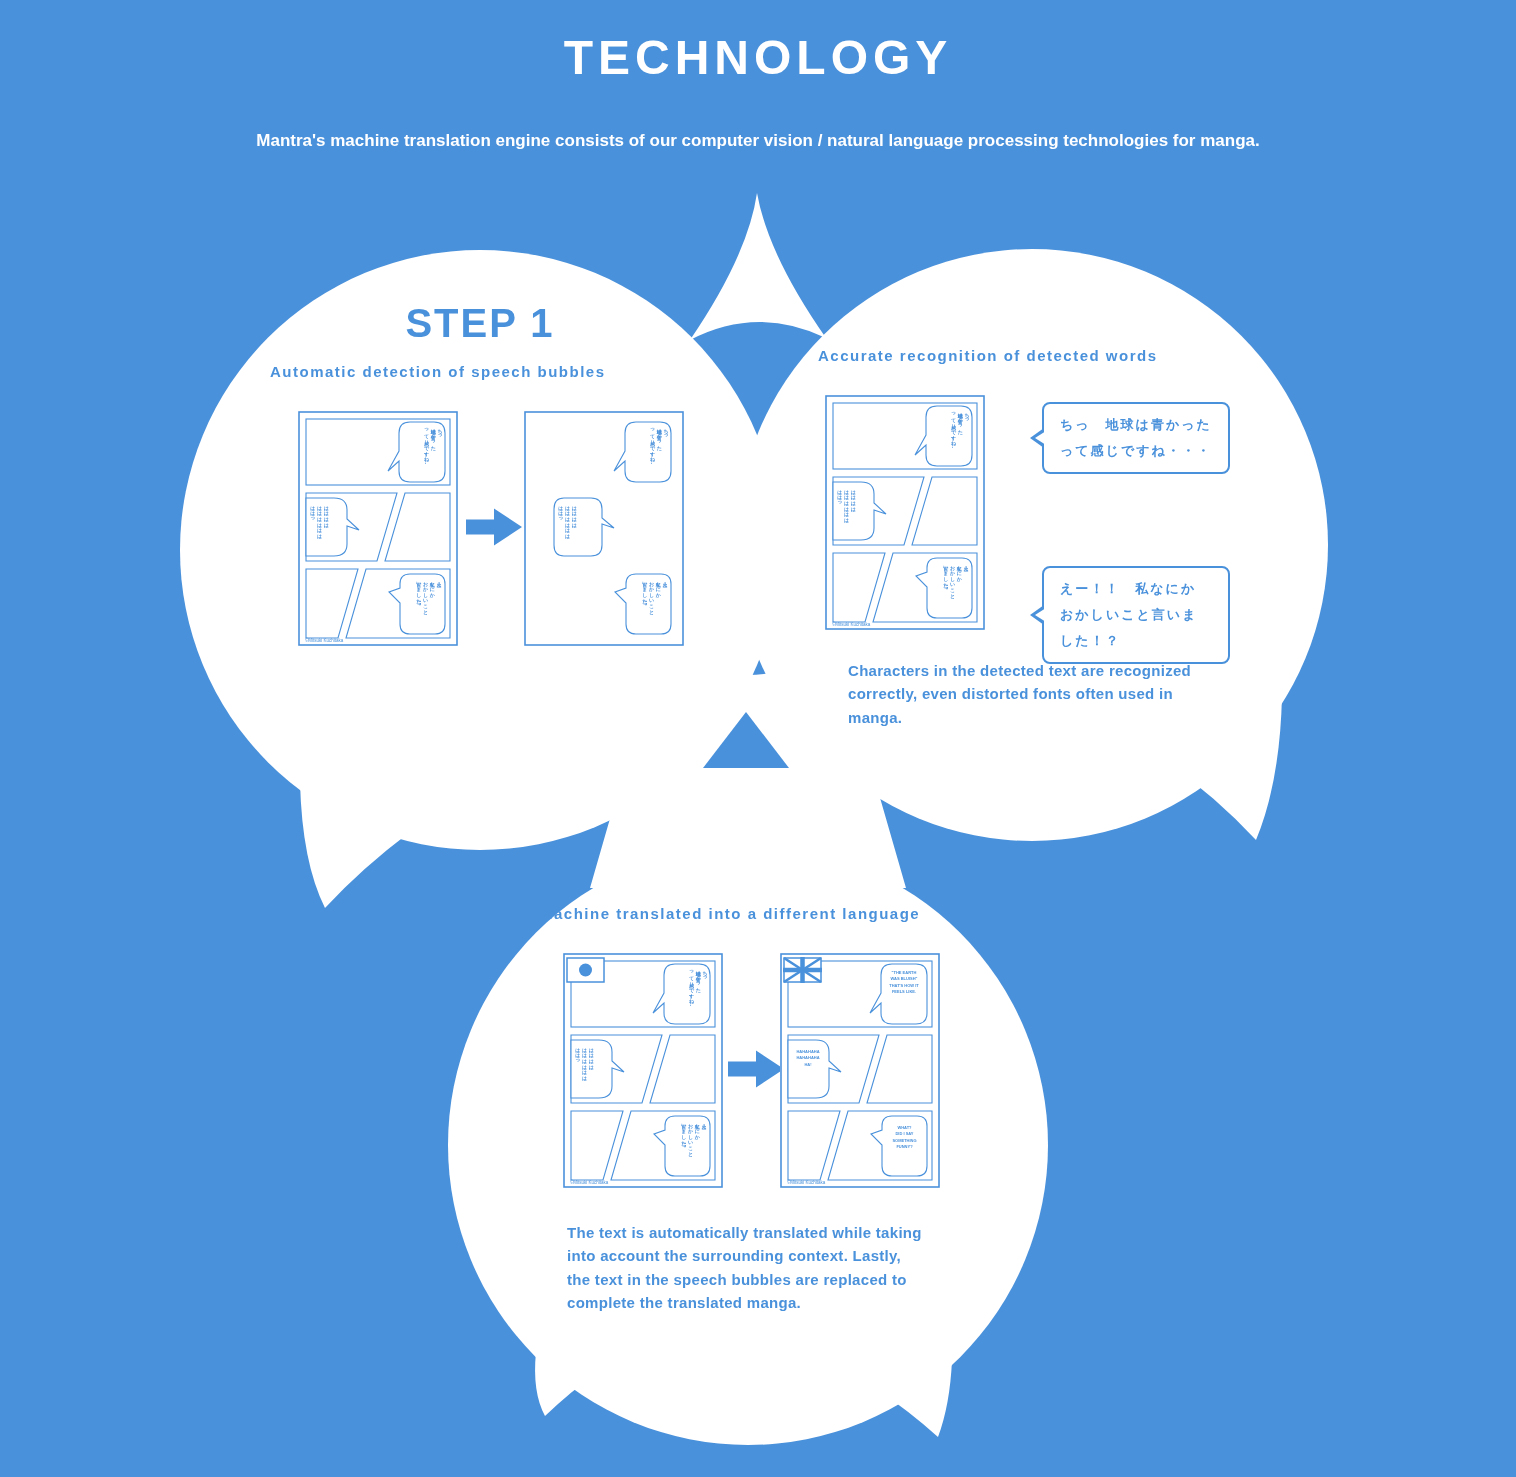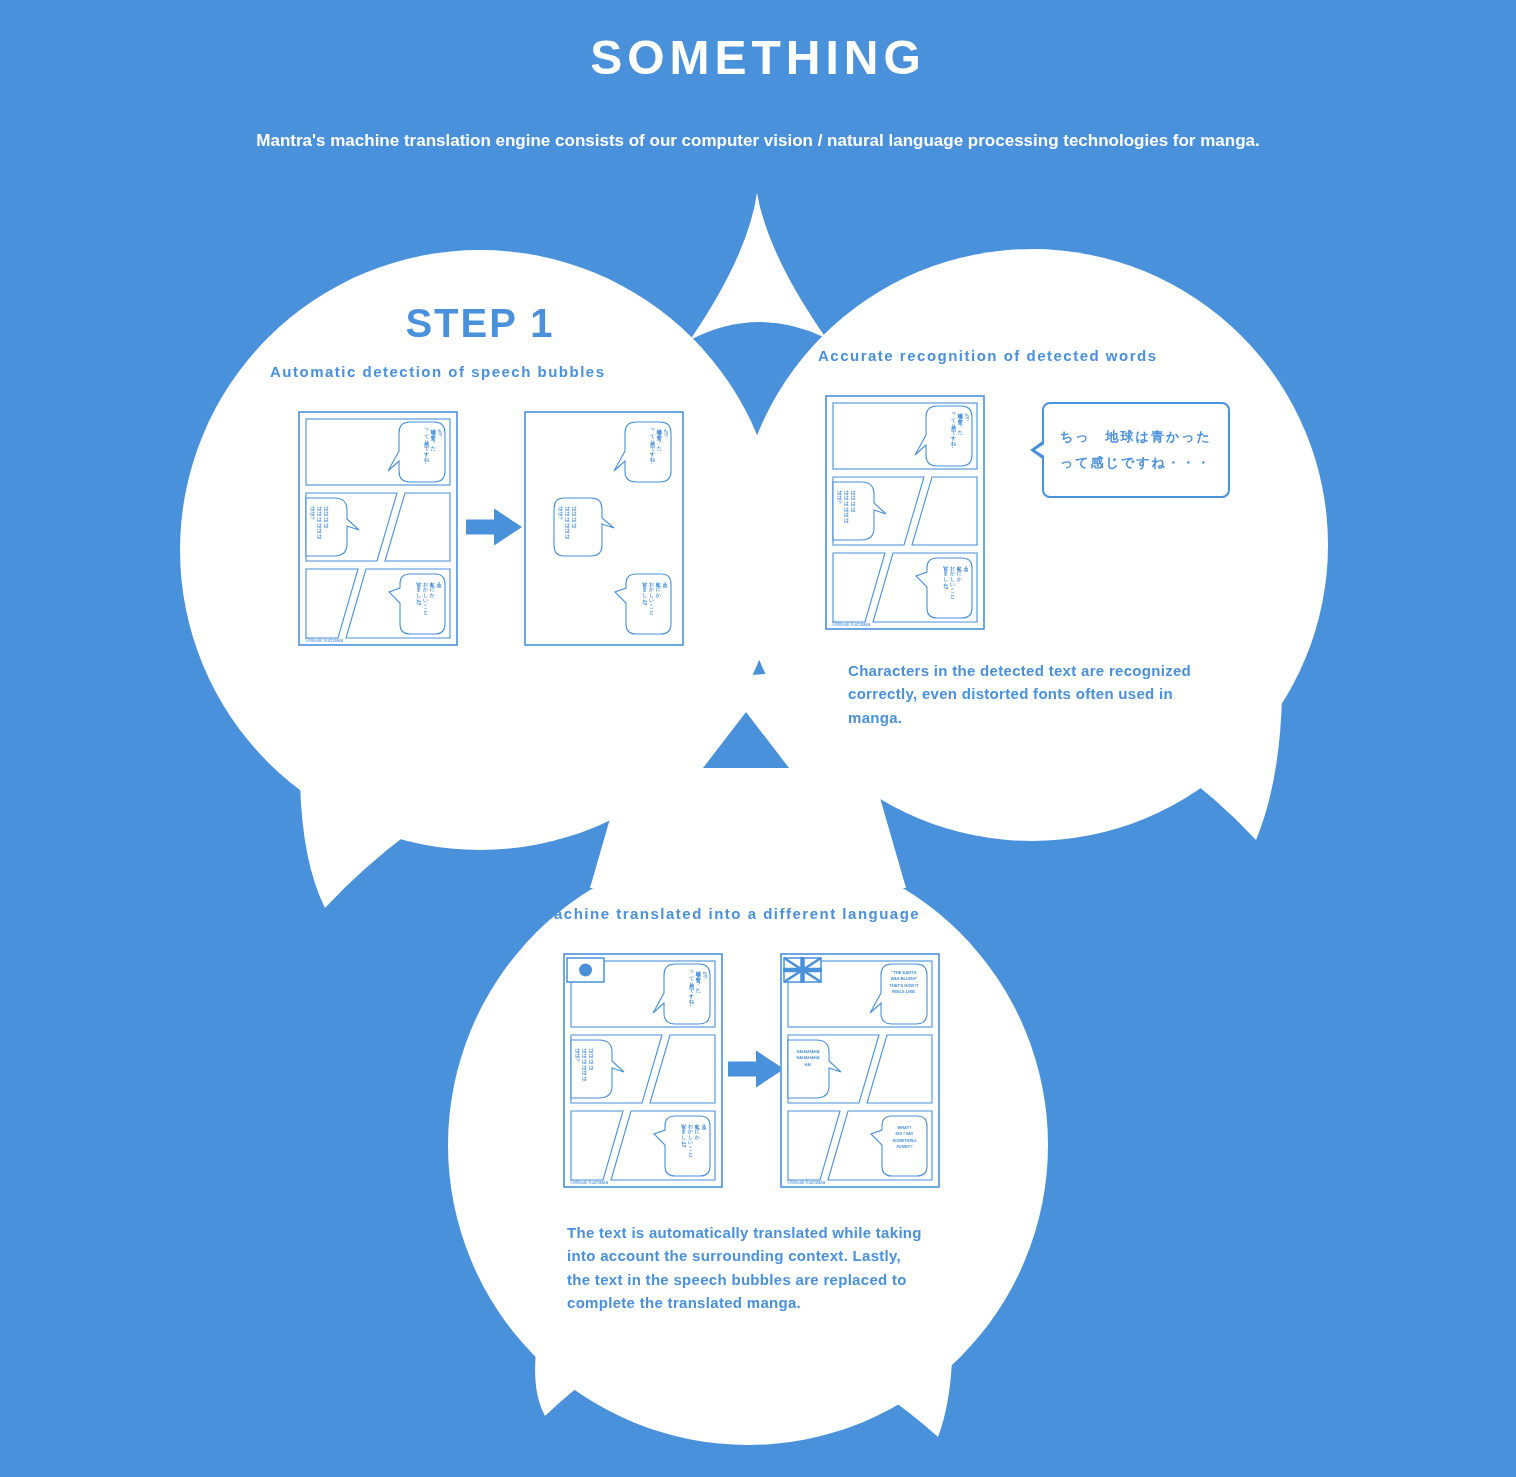--- a/index.html
+++ b/index.html
@@ -12,21 +12,21 @@
   .step-label{position:absolute;top:0;left:0;width:100%;text-align:center;font-size:40px;font-weight:bold;color:#4a91db;letter-spacing:2px;margin:0;}
   .step-sub{position:absolute;top:62px;left:0;width:100%;text-align:left;font-size:15px;font-weight:bold;color:#4a91db;letter-spacing:1.5px;margin:0;}
   .caption{position:absolute;margin:0;font-size:15px;font-weight:bold;color:#4a91db;line-height:1.55;letter-spacing:0.3px;text-align:left;}
   .manga-page{position:absolute;width:160px;height:235px;background:#ffffff;}
   .mp-svg{position:absolute;inset:0;width:160px;height:235px;}
   .vtx{position:absolute;writing-mode:vertical-rl;white-space:pre-line;font-size:5px;line-height:1.35;font-weight:bold;color:#4a91db;letter-spacing:0;}
   .htx{position:absolute;white-space:pre-line;font-size:4px;line-height:1.6;font-weight:bold;color:#4a91db;text-align:center;}
   .credit{position:absolute;left:7px;bottom:3px;font-size:4.5px;color:#4a91db;}
   .arrow{position:absolute;width:56px;height:42px;background:#4a91db;clip-path:polygon(0 32%,50% 32%,50% 6%,100% 50%,50% 94%,50% 68%,0 68%);}
   .flag{position:absolute;left:3px;top:4px;width:39px;height:26px;z-index:3;}
-  .callout{position:absolute;left:224px;width:188px;background:#ffffff;border:2px solid #4a91db;border-radius:8px;display:flex;align-items:center;box-sizing:border-box;padding:20px 16px;}
+  .callout{position:absolute;left:224px;width:188px;background:#ffffff;border:2px solid #4a91db;border-radius:8px;display:flex;align-items:center;box-sizing:border-box;padding:8px 16px;}
   .callout::before{content:"";position:absolute;left:-14px;top:50%;margin-top:-10px;border-top:10px solid transparent;border-bottom:10px solid transparent;border-right:14px solid #4a91db;}
   .callout::after{content:"";position:absolute;left:-9px;top:50%;margin-top:-7px;border-top:7px solid transparent;border-bottom:7px solid transparent;border-right:11px solid #ffffff;}
   .callout-text{white-space:pre-line;font-size:13px;font-weight:bold;color:#4a91db;letter-spacing:2px;line-height:2;margin:0;}
 </style>
 </head>
 <body>
 
 <div class="canvas">
 
   <svg class="blob-layer" viewBox="0 0 1516 1477">
@@ -35,21 +35,21 @@
     <circle cx="748" cy="1145" r="300" fill="#ffffff"></circle>
     <path d="M 690 340 Q 748 255 757 193 Q 768 255 826 338 Q 757 305 690 340 Z" fill="#ffffff"></path>
     <path d="M 300 782 Q 302 862 325 908 Q 362 868 410 832 Q 352 812 300 782 Z" fill="#ffffff"></path>
     <path d="M 1282 696 Q 1280 782 1256 840 Q 1215 796 1170 765 Q 1232 736 1282 696 Z" fill="#ffffff"></path>
     <path d="M 660 645 Q 748 705 836 645 L 906 888 L 590 888 Z" fill="#ffffff"></path>
     <path d="M 536 1352 Q 532 1392 545 1416 Q 570 1392 598 1372 Q 566 1363 536 1352 Z" fill="#ffffff"></path>
     <path d="M 952 1360 Q 950 1405 938 1437 Q 908 1410 880 1392 Q 918 1378 952 1360 Z" fill="#ffffff"></path>
     <path d="M 746 712 L 789 768 L 703 768 Z" fill="#4a91db"></path>
   </svg>
 
-  <h1 class="page-title">SOMETHING</h1>
+  <h1 class="page-title">TECHNOLOGY</h1>
   <p class="page-subtitle">Mantra's machine translation engine consists of our computer vision / natural language processing technologies for manga.</p>
 
   <section class="step" style="left:270px;top:285px;width:420px;height:430px;margin-top:16px;">
     <h2 class="step-label">STEP 1</h2>
     <h3 class="step-sub">Automatic detection of speech bubbles</h3>
 
     <div class="manga-page" style="left:28px;top:110px;">
       <svg class="mp-svg" viewBox="0 0 160 235">
         <rect x="1" y="1" width="158" height="233" fill="#ffffff" stroke="#4a91db" stroke-width="1.6"></rect>
         <rect x="8" y="8" width="144" height="66" fill="none" stroke="#4a91db" stroke-width="1.1"></rect>
@@ -121,20 +121,24 @@
       <div class="vtx" style="top:167px;right:16px;height:53px;">えー!!
 私なにか
 おかしいこと
 言いました!?</div>
       <div class="credit">©Mitsuki Kuchitaka</div>
     </div>
 
     <div class="callout" style="top:117px;min-height:63px;">
       <p class="callout-text">ちっ　地球は青かった
 って感じですね・・・</p>
+    </div>
+    <div class="callout" style="top:281px;min-height:65px;">
+      <p class="callout-text">えー！！　私なにか
+おかしいこと言いました！？</p>
     </div>
 
     <p class="caption" style="left:30px;top:374px;width:372px;">Characters in the detected text are recognized correctly, even distorted fonts often used in manga.</p>
   </section>
 
   <section class="step" style="left:540px;top:843px;width:420px;height:480px;">
     <h3 class="step-sub">Machine translated into a different language</h3>
 
     <div class="manga-page" style="left:23px;top:110px;">
       <svg class="flag" viewBox="0 0 39 26">

